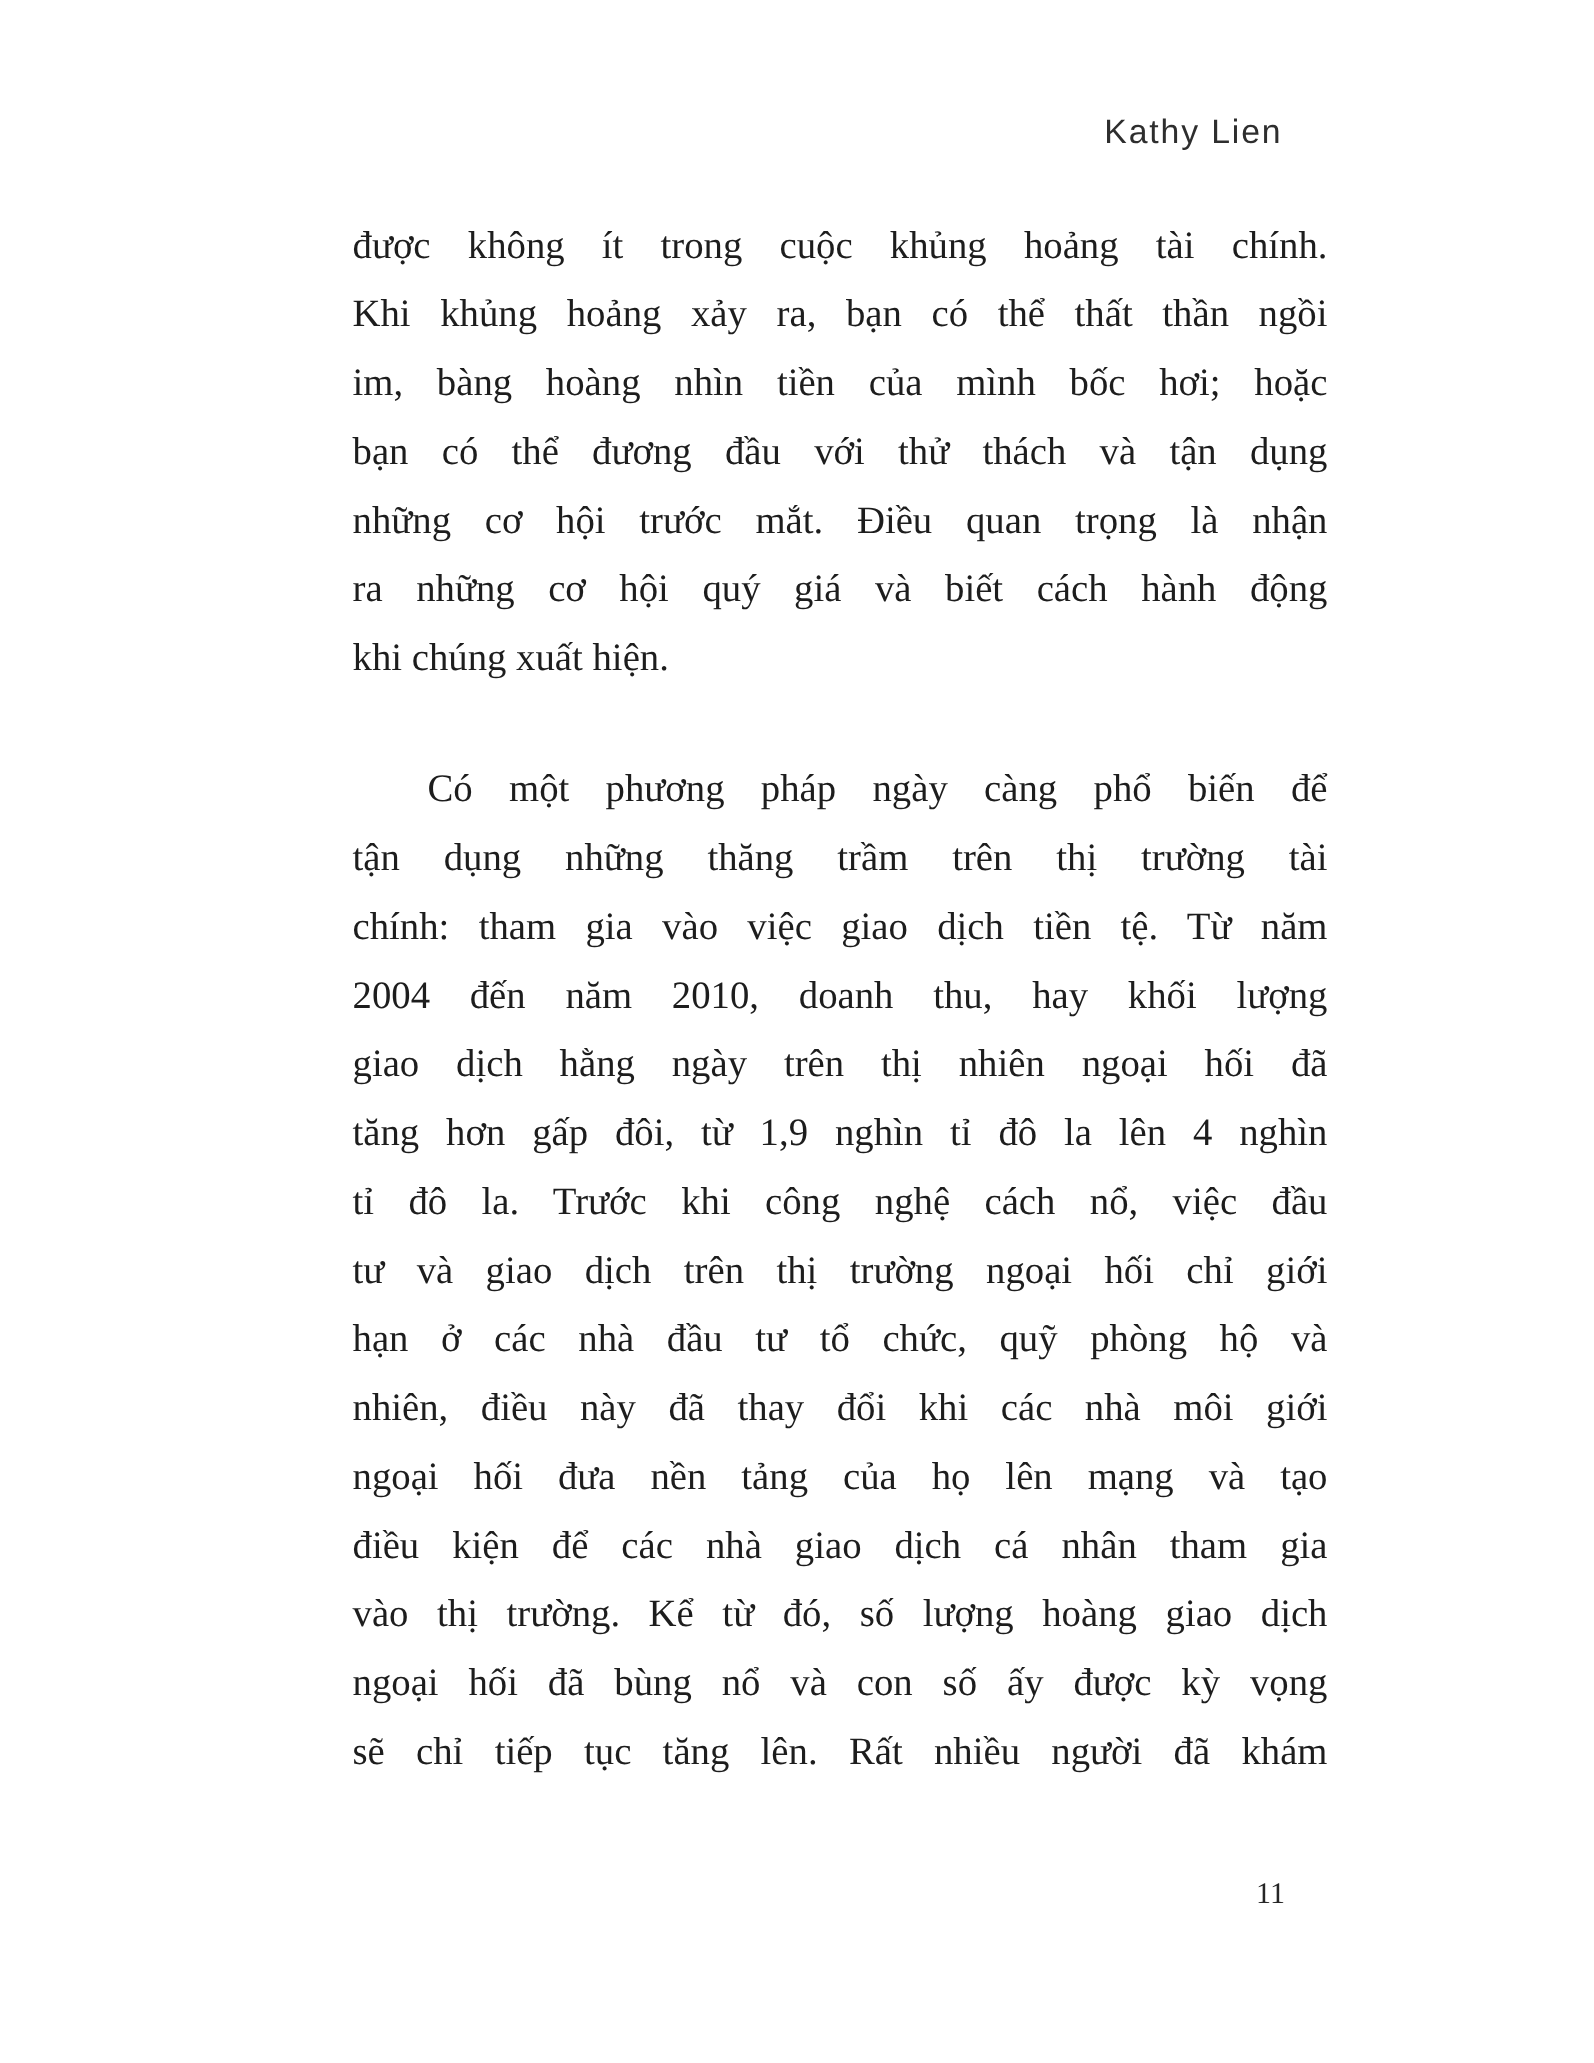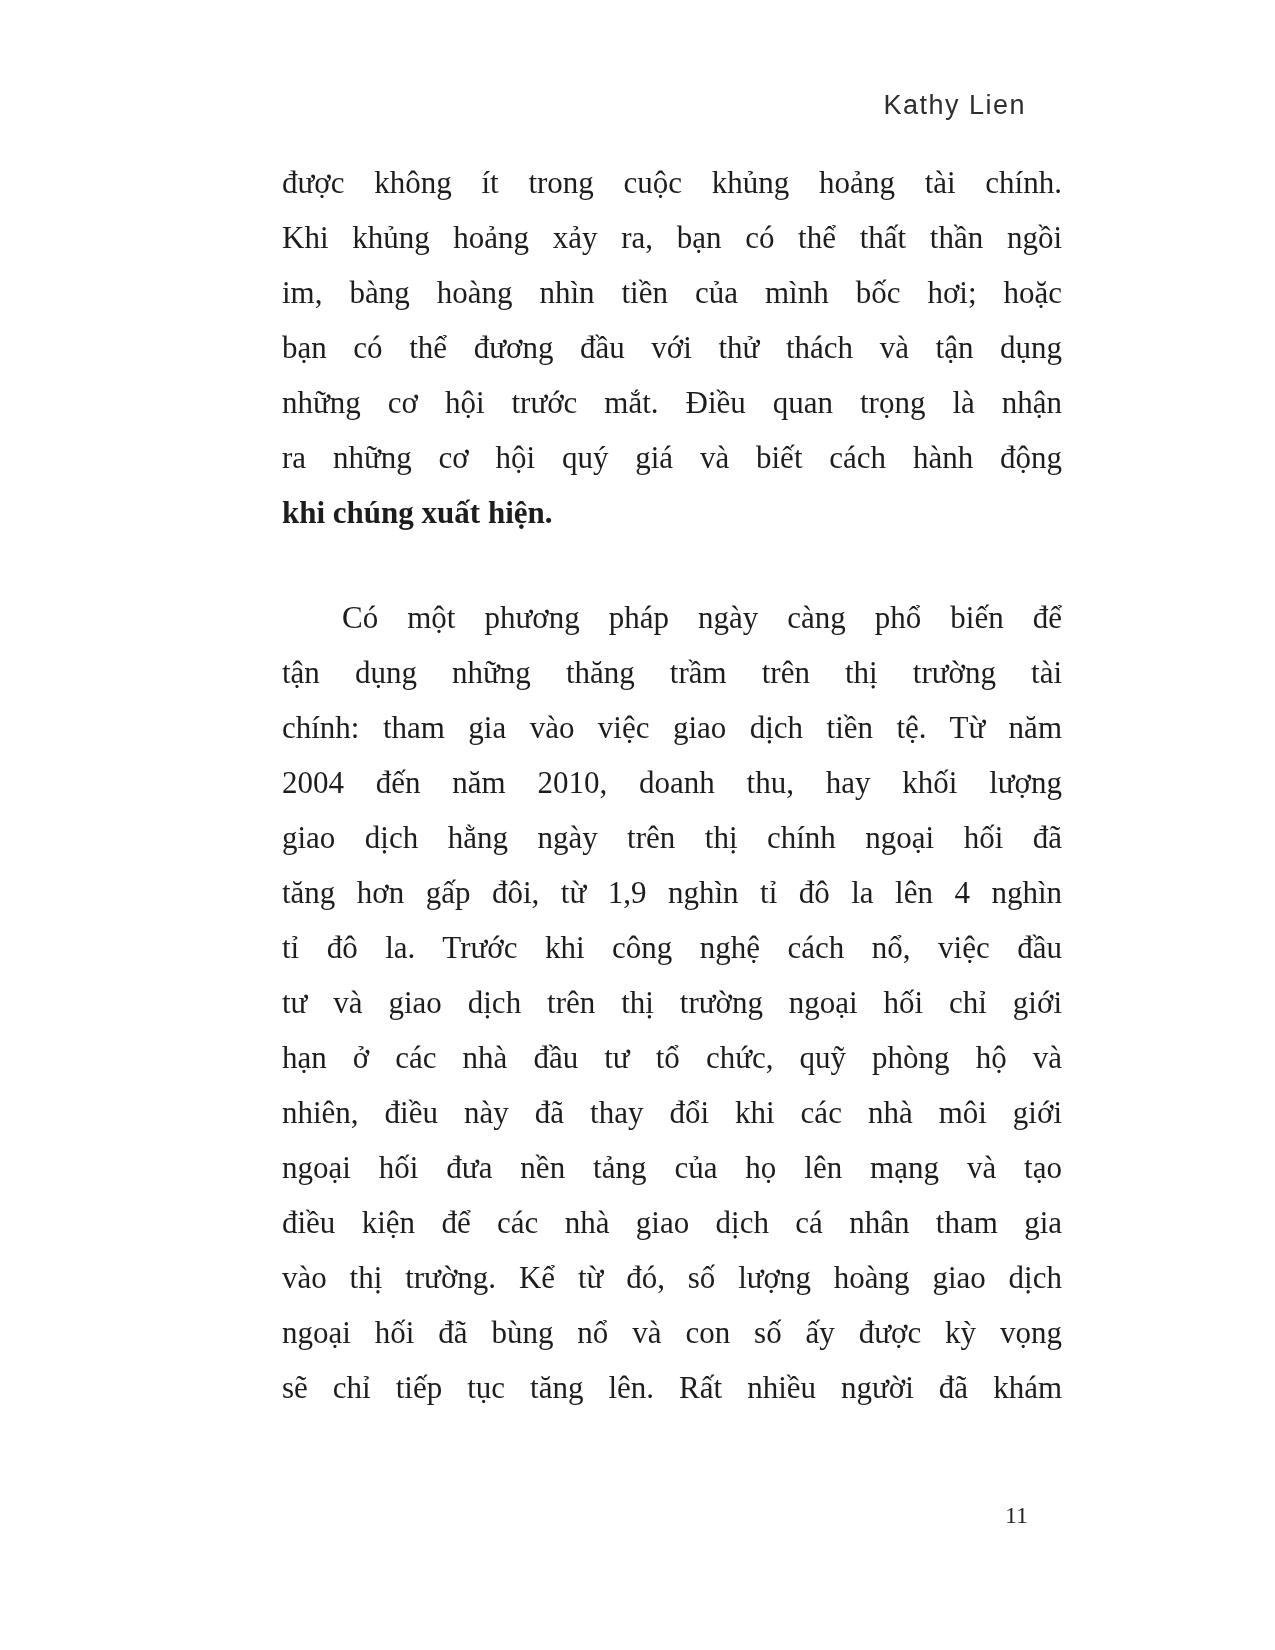--- a/index.html
+++ b/index.html
@@ -23,42 +23,41 @@
     text-align: right;
     font-family: "Liberation Sans", "DejaVu Sans", sans-serif;
     font-size: 27px;
     font-weight: 400;
     letter-spacing: 1.5px;
     color: #2e2e2e;
   }
   .text-block {
     position: absolute;
     left: 282px;
-    top: 155px;
+    top: 168px;
     width: 780px;
     color: #1d1d1d;
     font-size: 31px;
     line-height: 55px;
   }
   .paragraph {
     margin: 0;
     padding: 0;
   }
   .paragraph + .paragraph {
     margin-top: 50px;
   }
   .line {
     text-align: justify;
     text-align-last: justify;
     white-space: nowrap;
     height: 55px;
   }
   .line.last {
     text-align-last: left;
-    font-weight: bold;
   }
   .line.indent {
     text-indent: 60px;
   }
   .page-number {
     position: absolute;
     top: 1502px;
     left: 282px;
     width: 746px;
     text-align: right;
@@ -84,21 +83,21 @@
       <div class="line">những cơ hội trước mắt. Điều quan trọng là nhận</div>
       <div class="line">ra những cơ hội quý giá và biết cách hành động</div>
       <div class="line last">khi chúng xuất hiện.</div>
     </div>
 
     <div class="paragraph">
       <div class="line indent">Có một phương pháp ngày càng phổ biến để</div>
       <div class="line">tận dụng những thăng trầm trên thị trường tài</div>
       <div class="line">chính: tham gia vào việc giao dịch tiền tệ. Từ năm</div>
       <div class="line">2004 đến năm 2010, doanh thu, hay khối lượng</div>
-      <div class="line">giao dịch hằng ngày trên thị chính ngoại hối đã</div>
+      <div class="line">giao dịch hằng ngày trên thị nhiên ngoại hối đã</div>
       <div class="line">tăng hơn gấp đôi, từ 1,9 nghìn tỉ đô la lên 4 nghìn</div>
       <div class="line">tỉ đô la. Trước khi công nghệ cách nổ, việc đầu</div>
       <div class="line">tư và giao dịch trên thị trường ngoại hối chỉ giới</div>
       <div class="line">hạn ở các nhà đầu tư tổ chức, quỹ phòng hộ và</div>
       <div class="line">nhiên, điều này đã thay đổi khi các nhà môi giới</div>
       <div class="line">ngoại hối đưa nền tảng của họ lên mạng và tạo</div>
       <div class="line">điều kiện để các nhà giao dịch cá nhân tham gia</div>
       <div class="line">vào thị trường. Kể từ đó, số lượng hoàng giao dịch</div>
       <div class="line">ngoại hối đã bùng nổ và con số ấy được kỳ vọng</div>
       <div class="line">sẽ chỉ tiếp tục tăng lên. Rất nhiều người đã khám</div>

